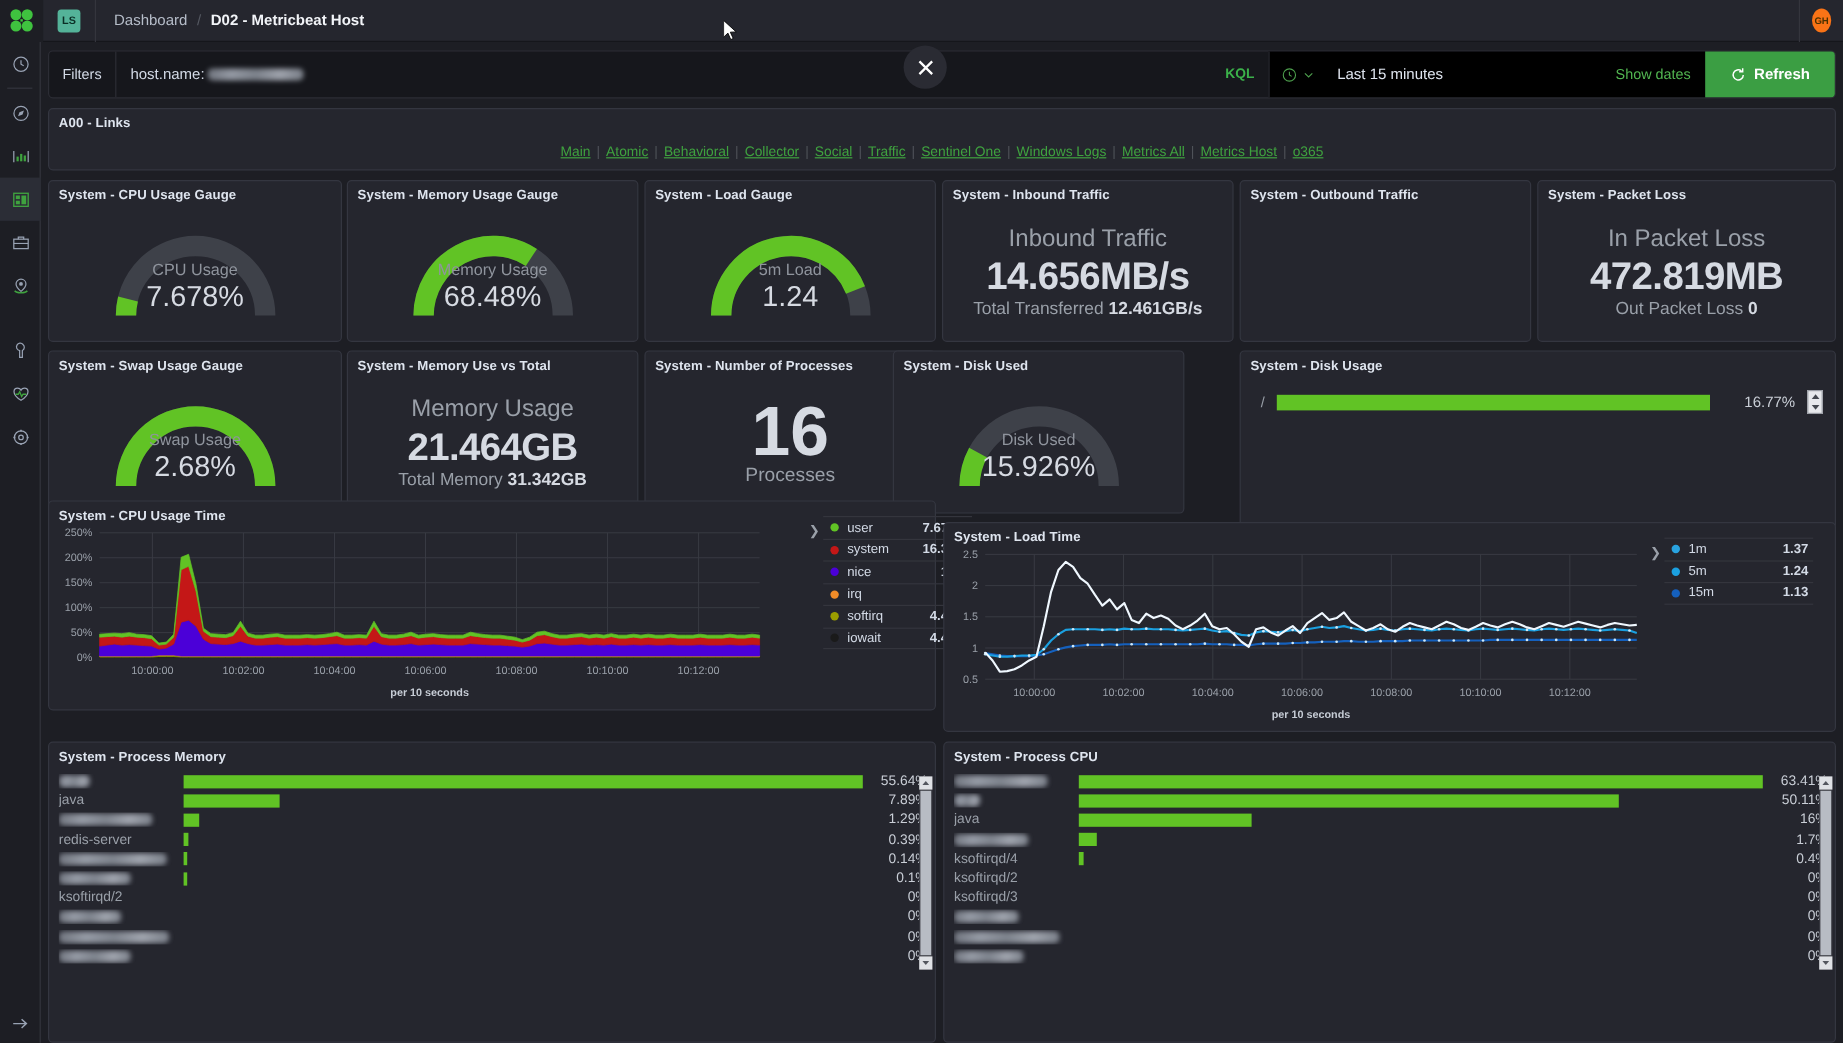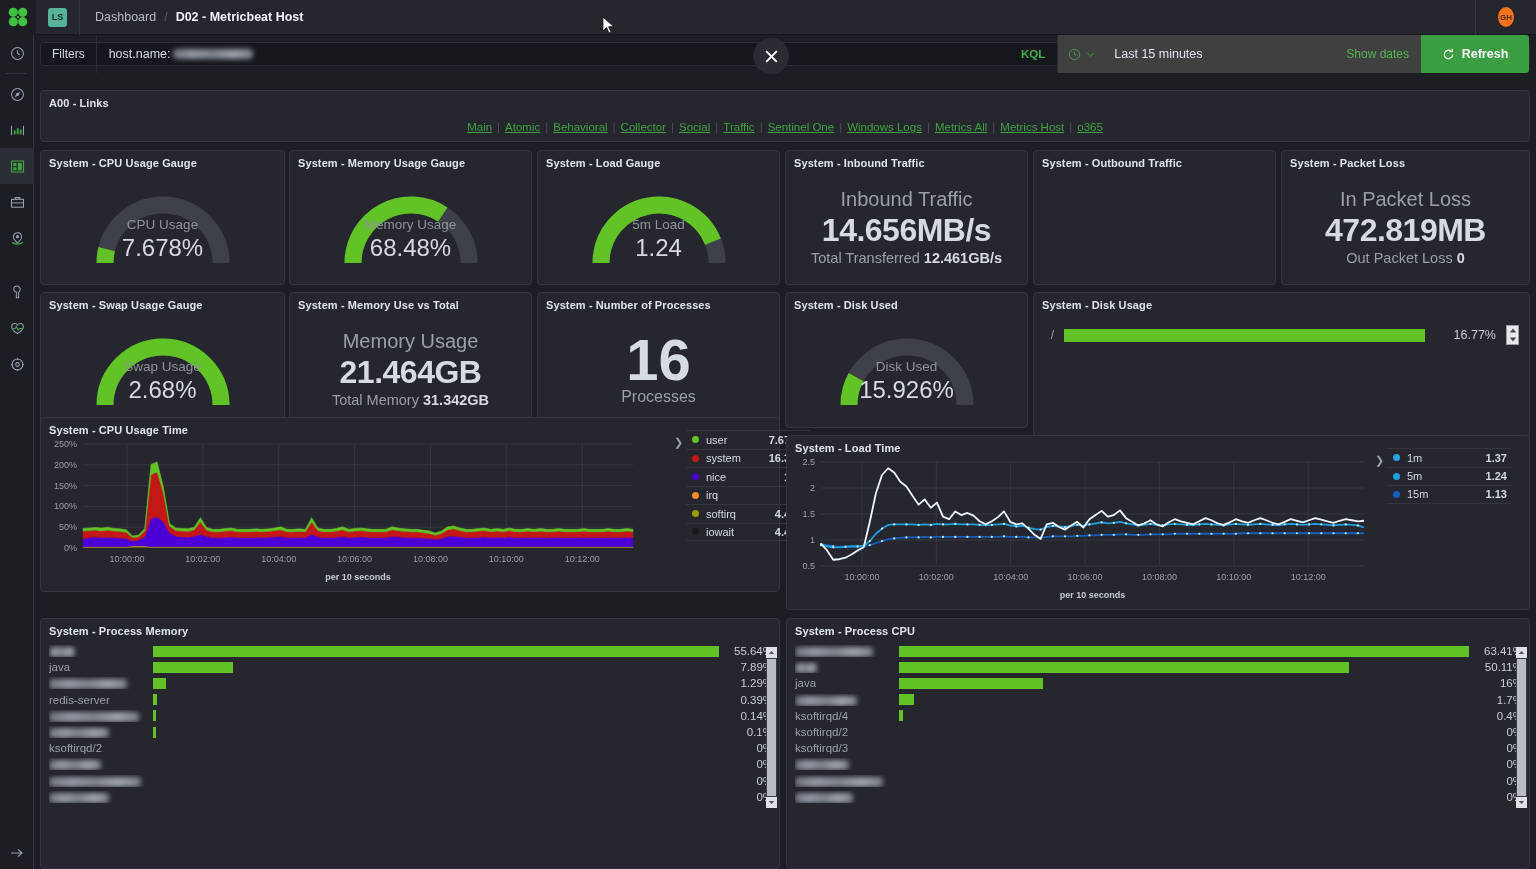--- a/index.html
+++ b/index.html
@@ -31,58 +31,58 @@
   .breadcrumb { display: flex; align-items: center; gap: 8px; margin-left: 15px; font-size: 12.5px; }
   .bc-link { color: #b6bdc9; cursor: pointer; }
   .bc-slash { color: #555962; }
   .bc-current { color: #f2f4f8; font-weight: bold; }
   .topbar-right { margin-left: auto; display: flex; align-items: center; height: 35px; }
   .tb-divider { width: 1px; height: 35px; background: #34353d; }
   .avatar {
     width: 16px; height: 20px; border-radius: 50%; background: #f97316;
     color: #4a3100; font-size: 8px; font-weight: bold;
     display: flex; align-items: center; justify-content: center;
-    margin: 0 22px;
+    margin: 0 10px;
   }
   .cursor-arrow { position: absolute; left: 603px; top: 17px; width: 12px; height: 18px; }
 
   
   .rail {
     position: absolute; top: 35px; left: 0; width: 34px; height: 834px;
     background: #1d1e24; border-right: 1px solid #34353d;
   }
   .rail-item {
     width: 34px; height: 36px; display: flex; align-items: center; justify-content: center;
     cursor: pointer;
   }
   .rail-item.active { background: #2b2d36; }
   .rail-sep { height: 1px; background: #34353d; margin: 2px 6px; }
   .rail-gap { height: 18px; }
   .rail-bottom { position: absolute; bottom: 8px; width: 34px; display:flex; justify-content:center; }
 
   
   .querybar {
-    position: absolute; top: 42px; left: 40px; width: 1490px; height: 24px;
+    position: absolute; top: 42px; left: 40px; width: 1490px; height: 40px;
     background: #16171c; border: 1px solid #2c2d35; border-radius: 4px;
     display: flex; align-items: center;
   }
   .filters-label {
     font-size: 12px; color: #d3dae6; padding: 0 11px; height: 38px;
     display: flex; align-items: center; border-right: 1px solid #2c2d35;
   }
   .query-field { flex: 1; display: flex; align-items: center; padding-left: 12px; font-size: 12.5px; color: #d3dae6; }
   .redact {
     display: inline-block; height: 10px; border-radius: 4px;
     background: linear-gradient(100deg,#7d828c 0%,#a9afba 25%,#8d939d 50%,#b5bac4 75%,#878d97 100%);
     filter: blur(2.4px); opacity: .85; vertical-align: middle;
   }
   .kql { color: #3bb24a; font-size: 11.5px; font-weight: bold; padding: 0 12px; cursor: pointer; }
   .date-picker {
     display: flex; align-items: center; height: 38px; border-left: 1px solid #2c2d35;
-    background: #404040;
+    background: #000000;
   }
   .dp-clock { display: flex; align-items: center; gap: 4px; padding: 0 8px 0 10px; cursor: pointer; }
   .dp-text { font-size: 12.5px; color: #dfe5ef; padding: 0 10px; min-width: 230px; cursor: pointer; }
   .show-dates { font-size: 12px; color: #52b651; padding: 0 12px; cursor: pointer; }
   .refresh-btn {
     background: #3b9e43; color: #fff; font-size: 12.5px; font-weight: bold;
     height: 38px; min-width: 108px; border: none; border-radius: 0 3px 3px 0;
     display: flex; align-items: center; justify-content: center; gap: 7px; cursor: pointer;
   }
 
@@ -439,21 +439,21 @@
 </div>
 
 <div class="panel" style="left:537px; top:292px; width:243px; height:136px;">
   <div class="panel-title">System - Number of Processes</div>
   <div class="metric-wrap">
     <div class="big-number">16</div>
     <div class="big-number-label">Processes</div>
   </div>
 </div>
 
-<div class="panel" style="left:785px; top:292px; width:243px; height:136px;">
+<div class="panel" style="left:744px; top:292px; width:243px; height:136px;">
   <div class="panel-title">System - Disk Used</div>
   <div class="gauge-wrap" id="g4">
       <svg width="200" height="95" viewBox="0 0 200 95" class="gauge-svg">
         <path d="M 42 86 A 58 58 0 0 1 157.99999971 85.99420000000967" stroke="#3e4149" stroke-width="17" fill="none" stroke-linecap="butt"></path>
         <path d="M 42 86 A 58 58 0 0 1 49.10939166667217 58.17652100358721" stroke="#61c325" stroke-width="17" fill="none" stroke-linecap="butt"></path>
       </svg>
       <div class="gauge-label" style="top: 48px;">Disk Used</div>
       <div class="gauge-value" style="top: 65px;">15.926%</div>
     </div>
 </div>

